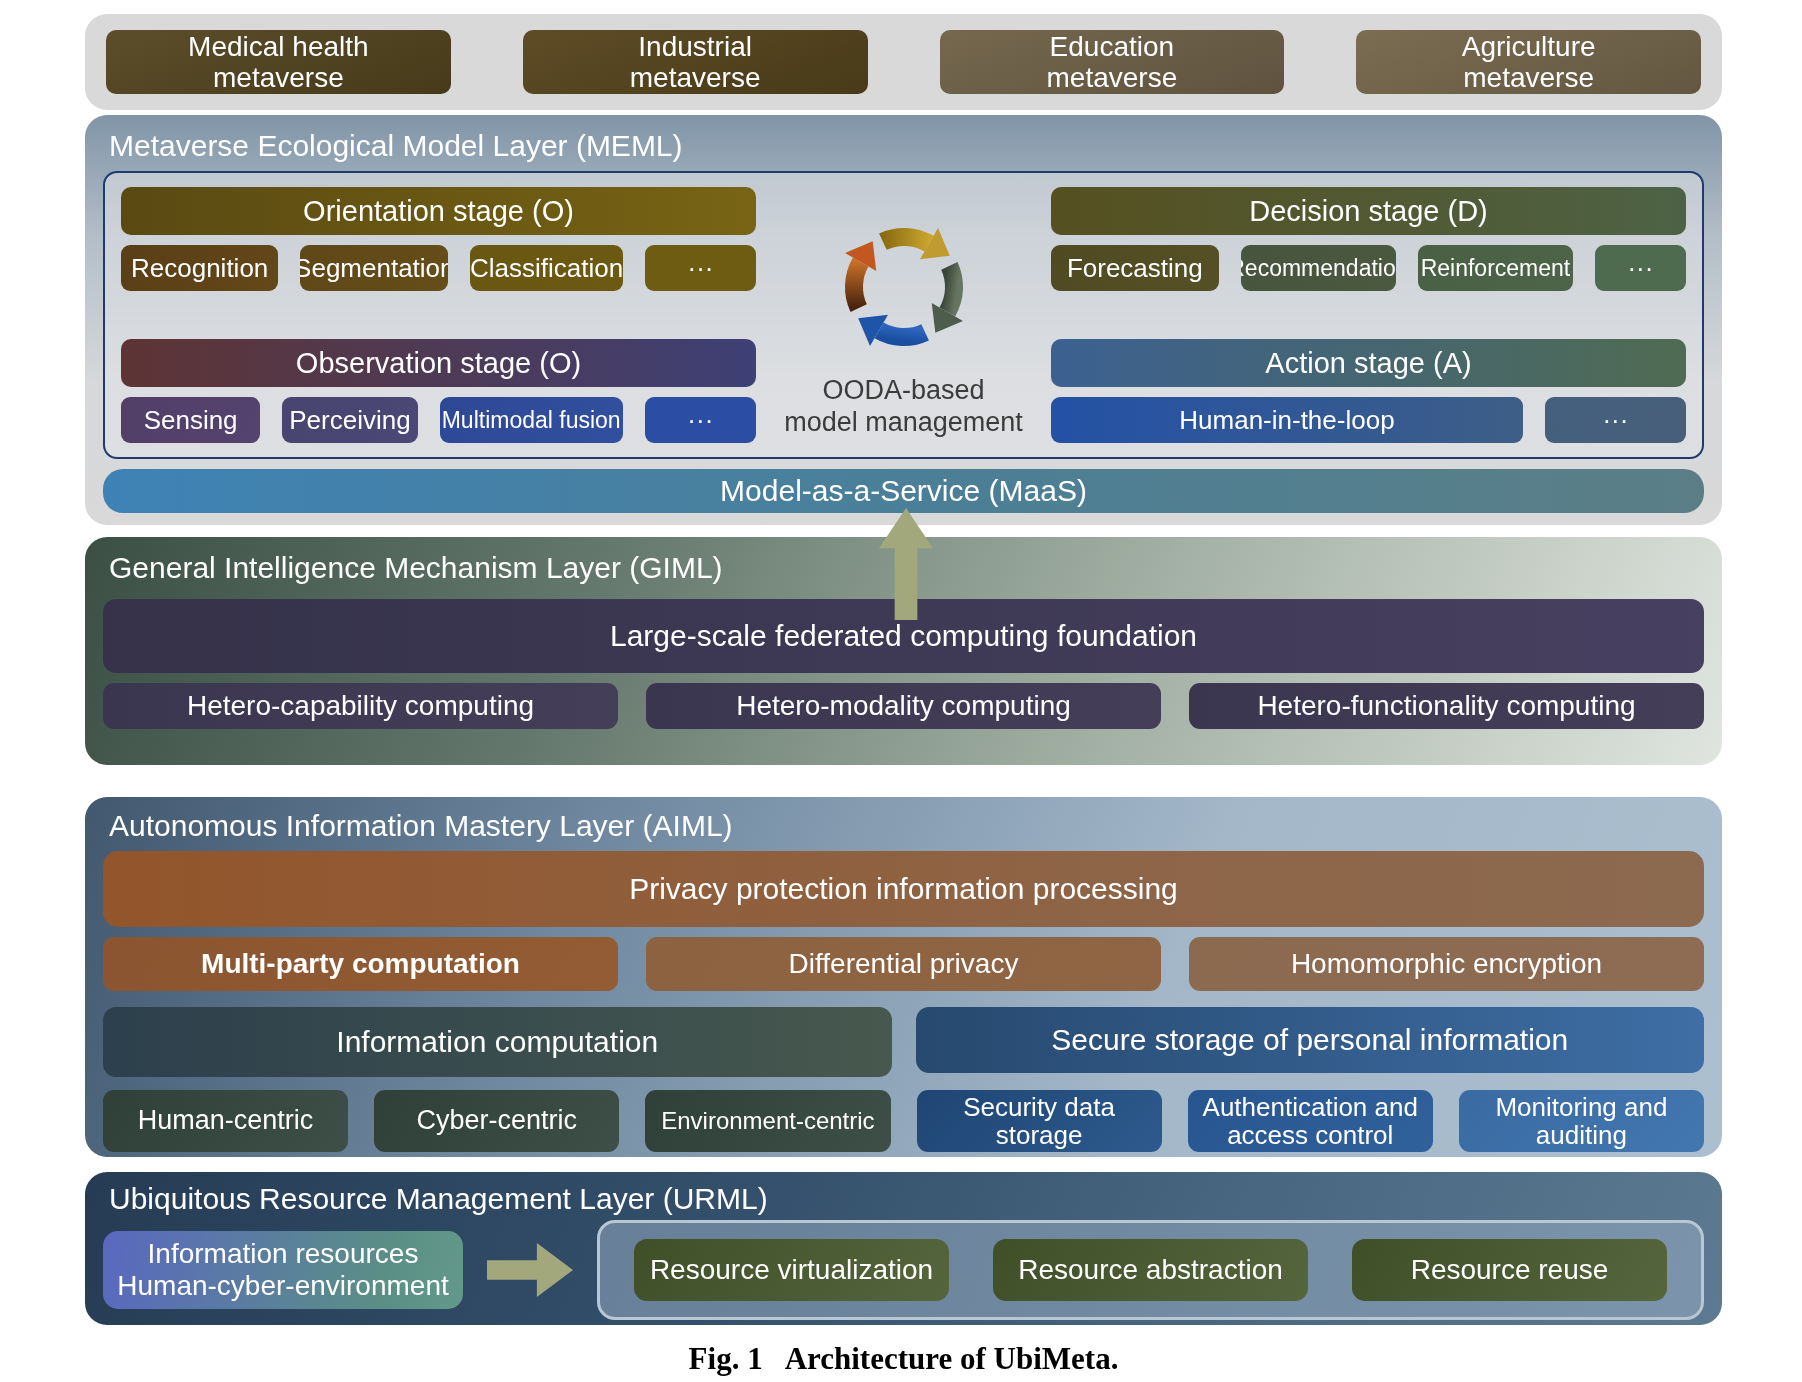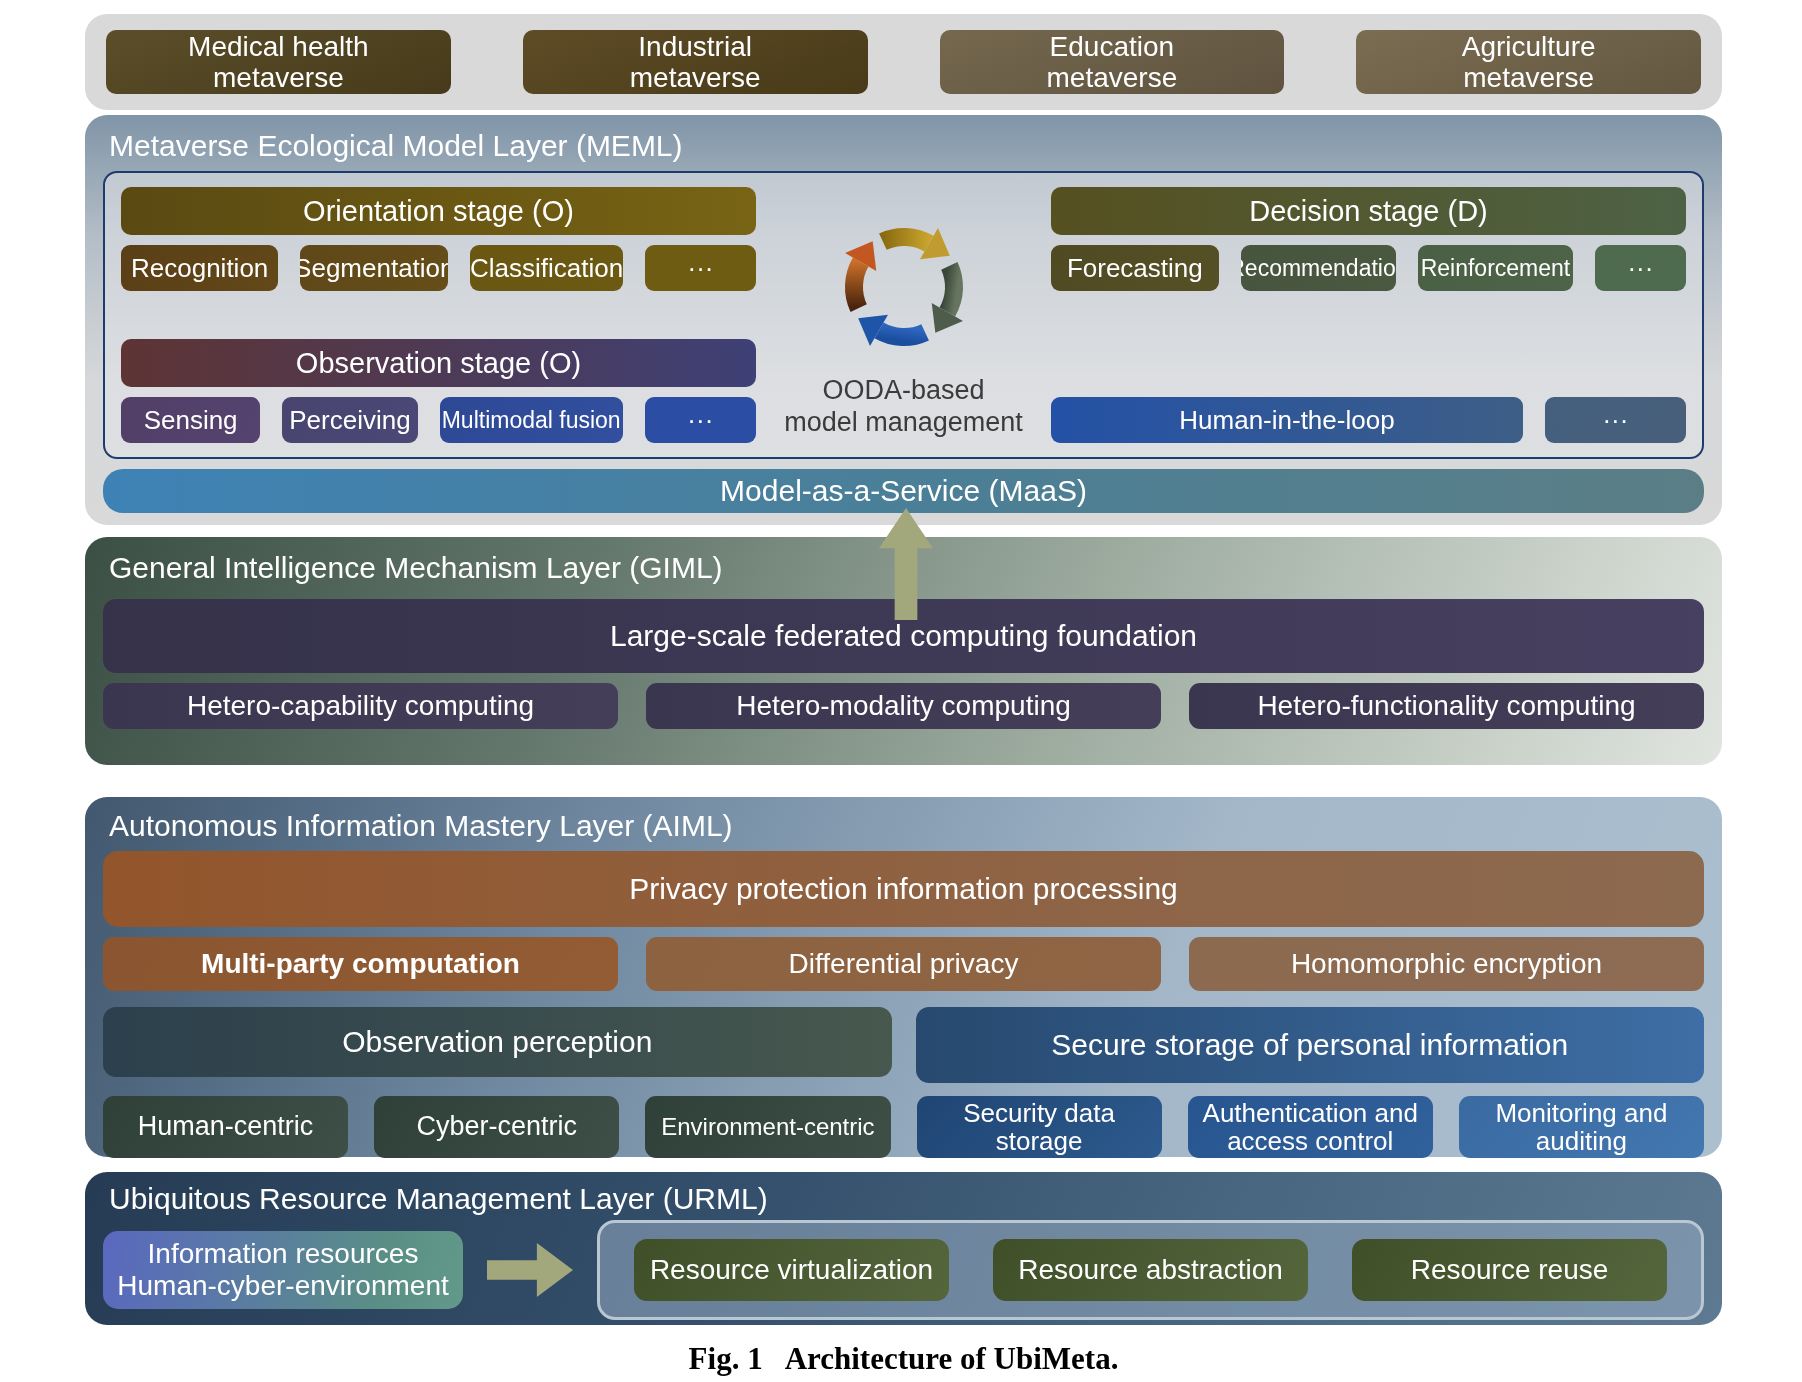--- a/index.html
+++ b/index.html
@@ -90,21 +90,21 @@
   .privacy-row{display:grid;grid-template-columns:repeat(3,1fr);gap:28px;margin-top:10px;}
   .privacy-item{height:54px;border-radius:11px;color:#fff;font-size:28px;
                 display:flex;align-items:center;justify-content:center;}
   .p1{background:linear-gradient(120deg,#8a5530,#935c34);font-weight:bold;}
   .p2{background:linear-gradient(120deg,#8d6240,#906545);}
   .p3{background:linear-gradient(120deg,#8c6a50,#8e6c53);}
   .percept-row{display:grid;grid-template-columns:1fr 1fr;gap:24px;margin-top:16px;}
   .perception-bar{height:70px;border-radius:13px;color:#fff;font-size:30px;
                   background:linear-gradient(90deg,#2c404d 0%,#47584e 100%);
                   display:flex;align-items:center;justify-content:center;}
-  .storage-bar{height:76px;border-radius:13px;color:#fff;font-size:30px;
+  .storage-bar{height:66px;border-radius:13px;color:#fff;font-size:30px;
                background:linear-gradient(90deg,#27496f 0%,#3e6ea5 100%);
                display:flex;align-items:center;justify-content:center;}
   .bottom-row{display:grid;grid-template-columns:repeat(6,1fr);gap:26px;margin-top:13px;}
   .bottom-box{height:62px;border-radius:11px;color:#fff;font-size:27px;line-height:1.08;
               display:flex;align-items:center;justify-content:center;text-align:center;white-space:pre-line;}
   .c1,.c2{background:linear-gradient(120deg,#2e4038,#3d4f47);}
   .c3{background:linear-gradient(120deg,#2e4038,#3d4f47);font-size:24px;}
   .s1{background:linear-gradient(135deg,#1f4573,#2d5a8e);font-size:26px;}
   .s2{background:linear-gradient(135deg,#275590,#31619b);font-size:26px;}
   .s3{background:linear-gradient(135deg,#3a6aa2,#4377b0);font-size:26px;}
@@ -205,20 +205,21 @@
 
         <div class="stage-col">
           <div class="stage-bar bar-decision">Decision stage (D)</div>
           <div class="sub-row row-decision">
             <div class="sub-box d1">Forecasting</div>
             <div class="sub-box d2 small">Recommendation</div>
             <div class="sub-box d3 small">Reinforcement</div>
             <div class="sub-box d4">···</div>
           </div>
           <div class="stage-spacer"></div>
+          <div class="stage-bar bar-action">Action stage (A)</div>
           <div class="sub-row row-action">
             <div class="sub-box a1">Human-in-the-loop</div>
             <div class="sub-box a2">···</div>
           </div>
         </div>
       </div>
 
       <div class="maas">Model-as-a-Service (MaaS)</div>
     </div>
 
@@ -234,21 +235,21 @@
 
     <div class="layer aiml">
       <div class="layer-title">Autonomous Information Mastery Layer (AIML)</div>
       <div class="privacy">Privacy protection information processing</div>
       <div class="privacy-row">
         <div class="privacy-item p1">Multi-party computation</div>
         <div class="privacy-item p2">Differential privacy</div>
         <div class="privacy-item p3">Homomorphic encryption</div>
       </div>
       <div class="percept-row">
-        <div class="perception-bar">Observation perception</div>
+        <div class="perception-bar">Information computation</div>
         <div class="storage-bar">Secure storage of personal information</div>
       </div>
       <div class="bottom-row">
         <div class="bottom-box c1">Human-centric</div>
         <div class="bottom-box c2">Cyber-centric</div>
         <div class="bottom-box c3">Environment-centric</div>
         <div class="bottom-box s1">Security data
 storage</div>
         <div class="bottom-box s2">Authentication and
 access control</div>

